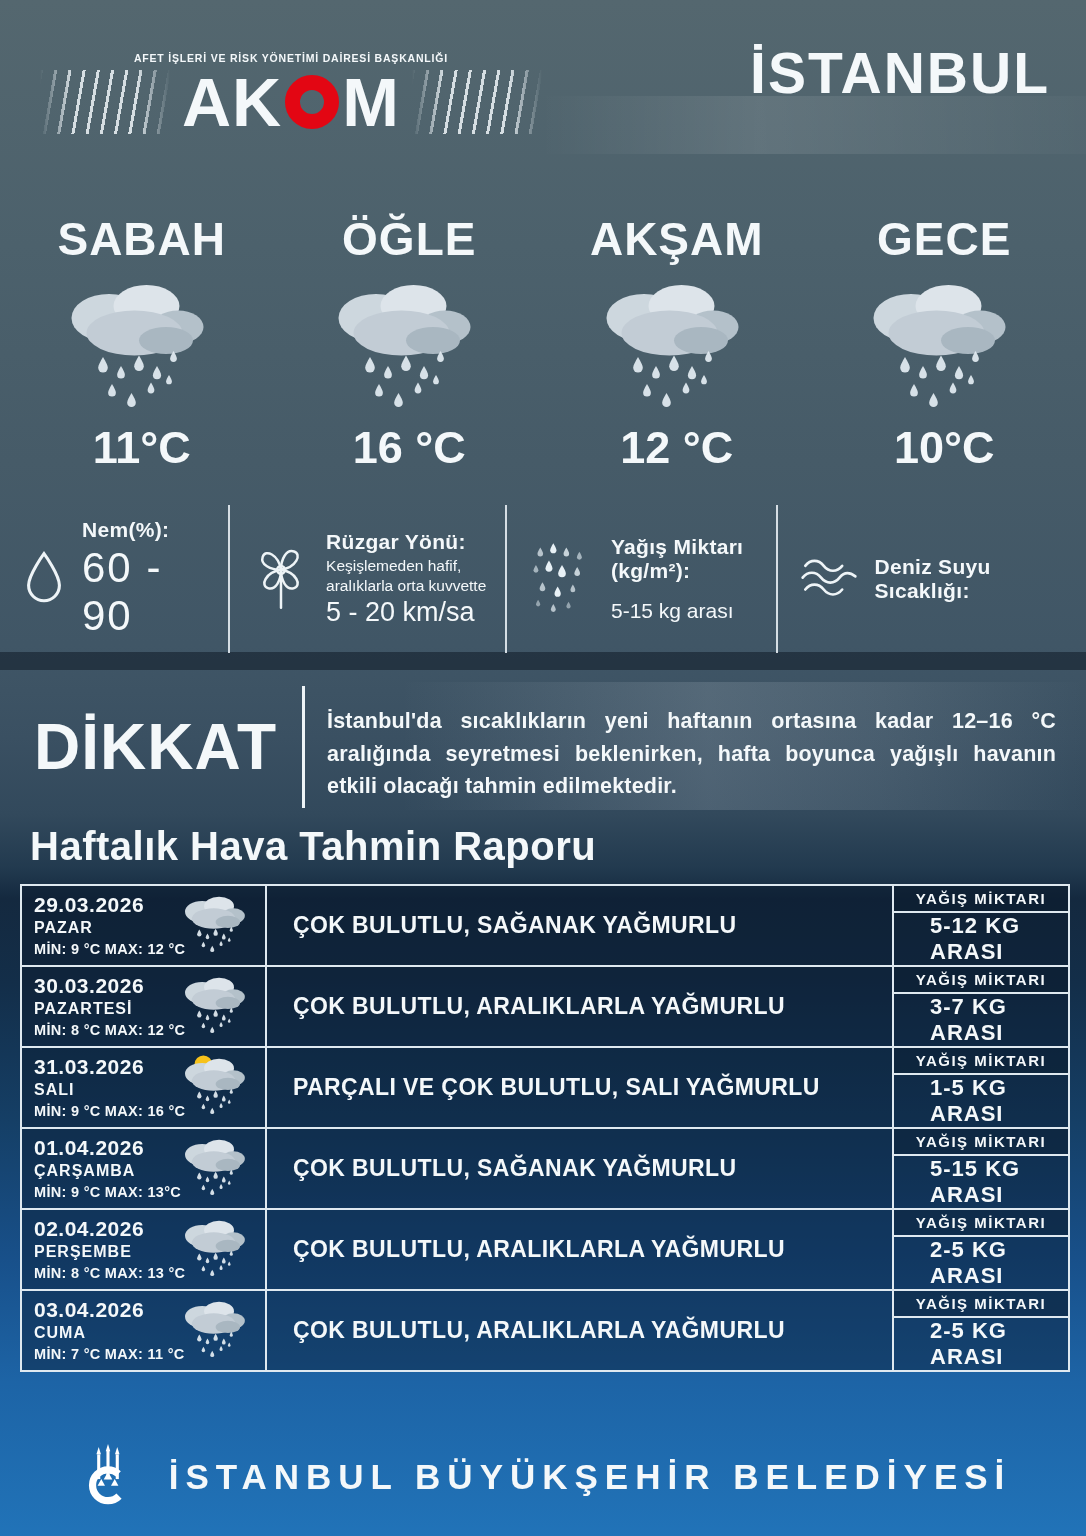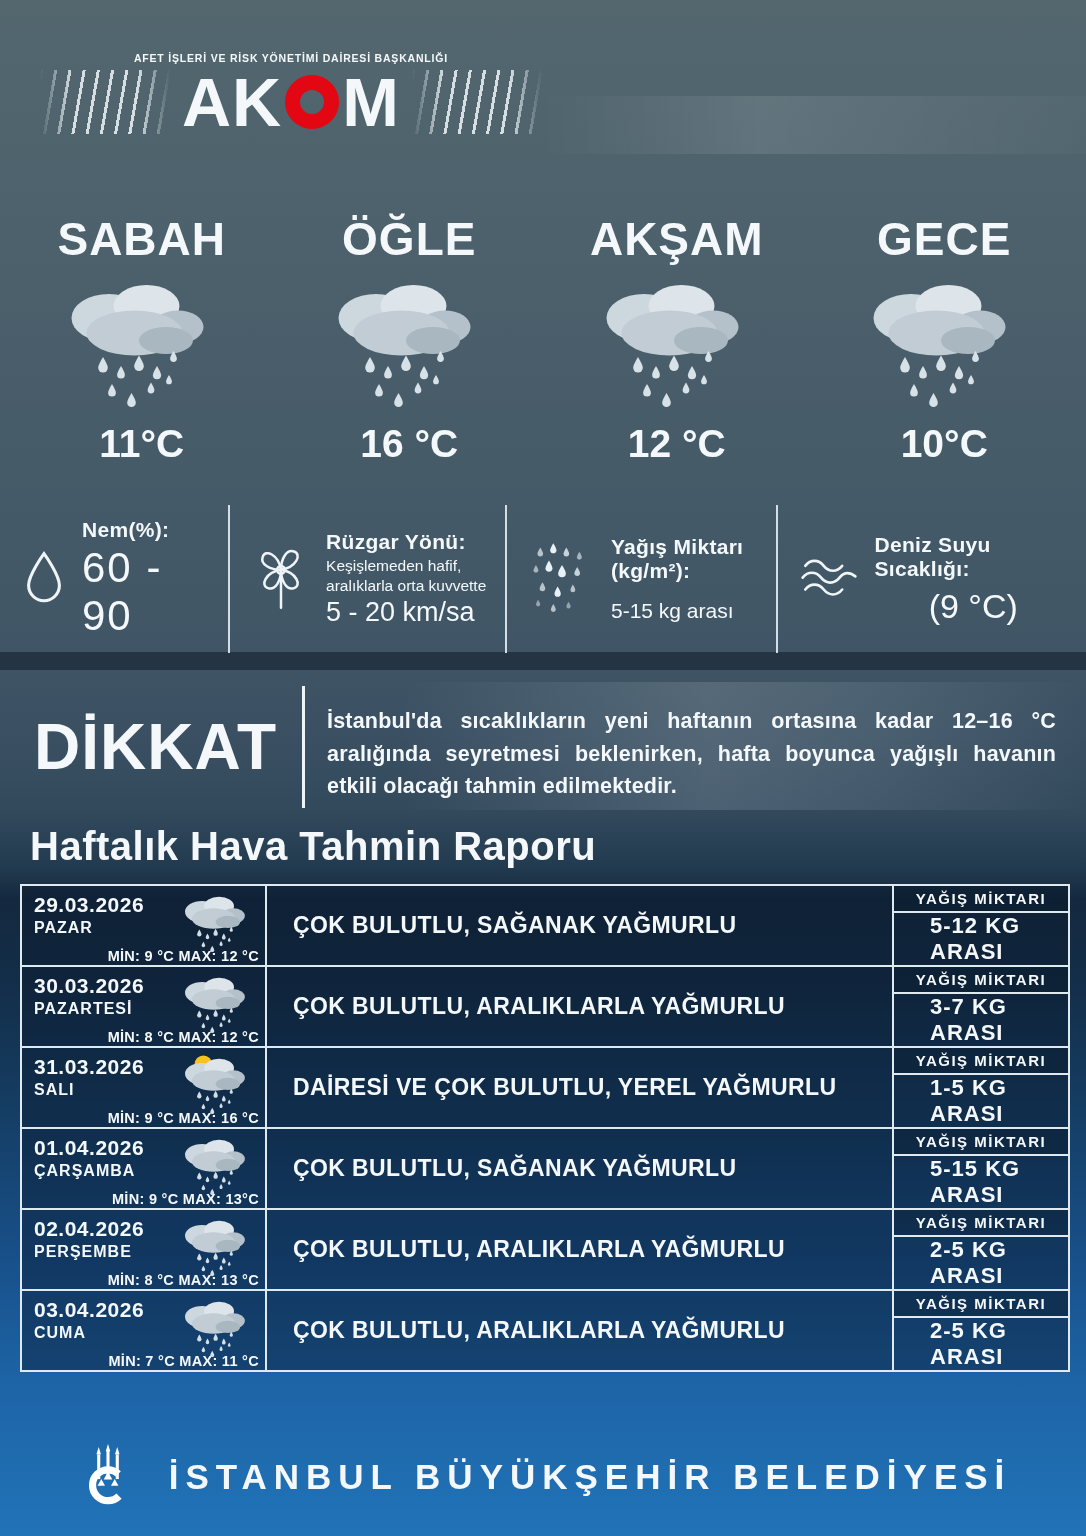--- a/index.html
+++ b/index.html
@@ -30,21 +30,21 @@
   .akom{display:flex;align-items:center;font-size:68px;font-weight:800;letter-spacing:1px;line-height:1;}
   .akom .o-ring{width:24px;height:24px;border:15px solid var(--accent-red,#e30613);border-radius:50%;margin:0 3px;display:inline-block;}
   .date-block{text-align:right;margin-top:8px;}
   .date-line{font-size:30px;font-weight:700;letter-spacing:1px;}
   .city-line{font-size:57px;font-weight:700;letter-spacing:2px;margin-top:6px;}
   
   .periods{position:absolute;top:212px;left:8px;right:8px;display:grid;grid-template-columns:1fr 1fr 1fr 1fr;}
   .period{display:flex;flex-direction:column;align-items:center;}
   .p-label{font-size:46px;font-weight:700;letter-spacing:1px;}
   .p-icon{width:196px;height:150px;margin-top:4px;}
-  .p-temp{font-size:39px;font-weight:700;margin-top:2px;}
+  .p-temp{font-size:45px;font-weight:700;margin-top:2px;}
   
   .stats{position:absolute;top:505px;left:0;right:0;height:148px;display:grid;grid-template-columns:21% 25.5% 25% 28.5%;}
   .stat{display:flex;align-items:center;gap:16px;padding:0 14px 0 22px;}
   .stat + .stat{border-left:2px solid rgba(240,246,250,.85);}
   .stat .txt{display:flex;flex-direction:column;}
   .s-label{font-size:21px;font-weight:600;letter-spacing:.3px;}
   .s-desc{font-size:15.5px;font-weight:500;line-height:1.25;margin-top:2px;}
   .hum-val{font-size:42px;font-weight:300;letter-spacing:2px;margin-top:2px;}
   .wind-val{font-size:27px;font-weight:500;margin-top:2px;}
   .prec-val{font-size:21px;font-weight:500;margin-top:16px;}
@@ -57,21 +57,21 @@
   .alert-text{font-size:21.5px;font-weight:600;line-height:1.5;text-align:justify;letter-spacing:.2px;}
   
   .weekly-title{position:absolute;top:824px;left:30px;font-size:40px;font-weight:700;letter-spacing:.5px;}
   .w-table{position:absolute;top:884px;left:20px;width:1046px;border:2px solid #dfe9f0;}
   .t-row{display:grid;grid-template-columns:245px 1fr 176px;height:79px;background:rgba(9,25,43,.42);}
   .t-row + .t-row{border-top:2px solid #dfe9f0;}
   .cell{position:relative;}
   .c-left{border-right:2px solid #dfe9f0;padding:7px 6px 0 12px;}
   .r-date{font-size:21px;font-weight:700;letter-spacing:.5px;}
   .r-day{font-size:16px;font-weight:700;letter-spacing:1px;margin-top:2px;}
-  .r-minmax{font-size:14.5px;font-weight:700;margin-top:11px;letter-spacing:.3px;text-align:right;}
+  .r-minmax{font-size:14.5px;font-weight:700;margin-top:4px;letter-spacing:.3px;}
   .row-cloud{position:absolute;right:2px;top:4px;width:92px;height:68px;}
   .sun-circle{fill:var(--sun,#f6c21b);display:none;}
   .has-sun .sun-circle{display:block;}
   .c-mid{display:flex;align-items:center;padding-left:26px;font-size:23px;font-weight:700;letter-spacing:.4px;}
   .c-right{border-left:2px solid #dfe9f0;display:flex;flex-direction:column;}
   .amt-head{height:25px;flex:0 0 auto;display:flex;align-items:center;justify-content:center;
     font-size:15px;font-weight:700;letter-spacing:1.5px;border-bottom:2px solid #dfe9f0;background:rgba(12,28,46,.35);}
   .amt-val{flex:1;display:flex;align-items:center;justify-content:center;font-size:22px;font-weight:700;letter-spacing:1px;padding-left:36px;}
   
   .footer{position:absolute;top:1418px;left:0;right:0;height:118px;display:flex;align-items:center;justify-content:center;gap:28px;}
@@ -116,20 +116,21 @@
       <div class="stripes left" data-interactable="false"></div>
       <div class="akom" data-interactable="false">
           <span data-interactable="false">AK</span>
           <span class="o-ring" data-interactable="false"></span>
           <span data-interactable="false">M</span>
         </div>
       <div class="stripes right" data-interactable="false"></div>
     </div>
   </div>
   <div class="date-block" data-interactable="false">
+    <div class="city-line" data-interactable="false">İSTANBUL</div>
   </div>
 </div>
 
 <div class="periods" data-interactable="false">
   <div class="period" data-interactable="false">
     <div class="p-label" data-interactable="false">SABAH</div>
     <svg class="p-icon" data-interactable="false" viewBox="0 0 120 100">
         <use href="#cloudrain-def"></use>
       </svg>
     <div class="p-temp" data-interactable="false">11°C</div>
@@ -206,21 +207,20 @@
     </div>
   </div>
   <div class="stat" data-interactable="false">
     <svg width="58" height="44" viewBox="0 0 44 32" data-interactable="false" fill="none" stroke="#eef4f7" stroke-width="2" stroke-linecap="round">
       <path d="M4 6c4-5 10-5 14 0s10 5 14 0"></path>
       <path d="M2 15c4-5 10-5 14 0s10 5 14 0 8-4 12-1"></path>
       <path d="M4 24c4-5 10-5 14 0s10 5 14 0"></path>
     </svg>
     <div class="txt">
       <span class="s-label" data-interactable="false">Deniz Suyu Sıcaklığı:</span>
-      <span class="sea-val" data-interactable="false">(9 °C)</span>
     </div>
   </div>
 </div>
 
 <div class="alert" data-interactable="false">
   <div class="alert-title" data-interactable="false">DİKKAT</div>
   <div class="alert-right" data-interactable="false">
     <div class="alert-text" data-interactable="false">İstanbul'da sıcaklıkların yeni haftanın ortasına kadar 12–16 °C aralığında seyretmesi beklenirken, hafta boyunca yağışlı havanın etkili olacağı tahmin edilmektedir.</div>
   </div>
 </div>
@@ -262,21 +262,21 @@
 <div class="t-row" data-interactable="false">
   <div class="cell c-left" data-interactable="false">
     <div class="r-date" data-interactable="false">31.03.2026</div>
     <div class="r-day" data-interactable="false">SALI</div>
     <div class="r-minmax" data-interactable="false"><span data-interactable="false">MİN: 9 °C</span> <span data-interactable="false">MAX: 16 °C</span></div>
     <svg class="row-cloud has-sun" data-interactable="false" viewBox="0 0 120 100">
           <circle class="sun-circle" cx="40" cy="18" r="13" data-interactable="false"></circle>
           <use href="#cloudrain-def"></use>
         </svg>
   </div>
-  <div class="cell c-mid" data-interactable="false">DAİRESİ VE ÇOK BULUTLU, YEREL YAĞMURLU</div>
+  <div class="cell c-mid" data-interactable="false">PARÇALI VE ÇOK BULUTLU, SALI YAĞMURLU</div>
   <div class="cell c-right" data-interactable="false">
     <div class="amt-head" data-interactable="false">YAĞIŞ MİKTARI</div>
     <div class="amt-val" data-interactable="false">1-5 KG ARASI</div>
   </div>
 </div>
 <div class="t-row" data-interactable="false">
   <div class="cell c-left" data-interactable="false">
     <div class="r-date" data-interactable="false">01.04.2026</div>
     <div class="r-day" data-interactable="false">ÇARŞAMBA</div>
     <div class="r-minmax" data-interactable="false"><span data-interactable="false">MİN: 9 °C</span> <span data-interactable="false">MAX: 13°C</span></div>

